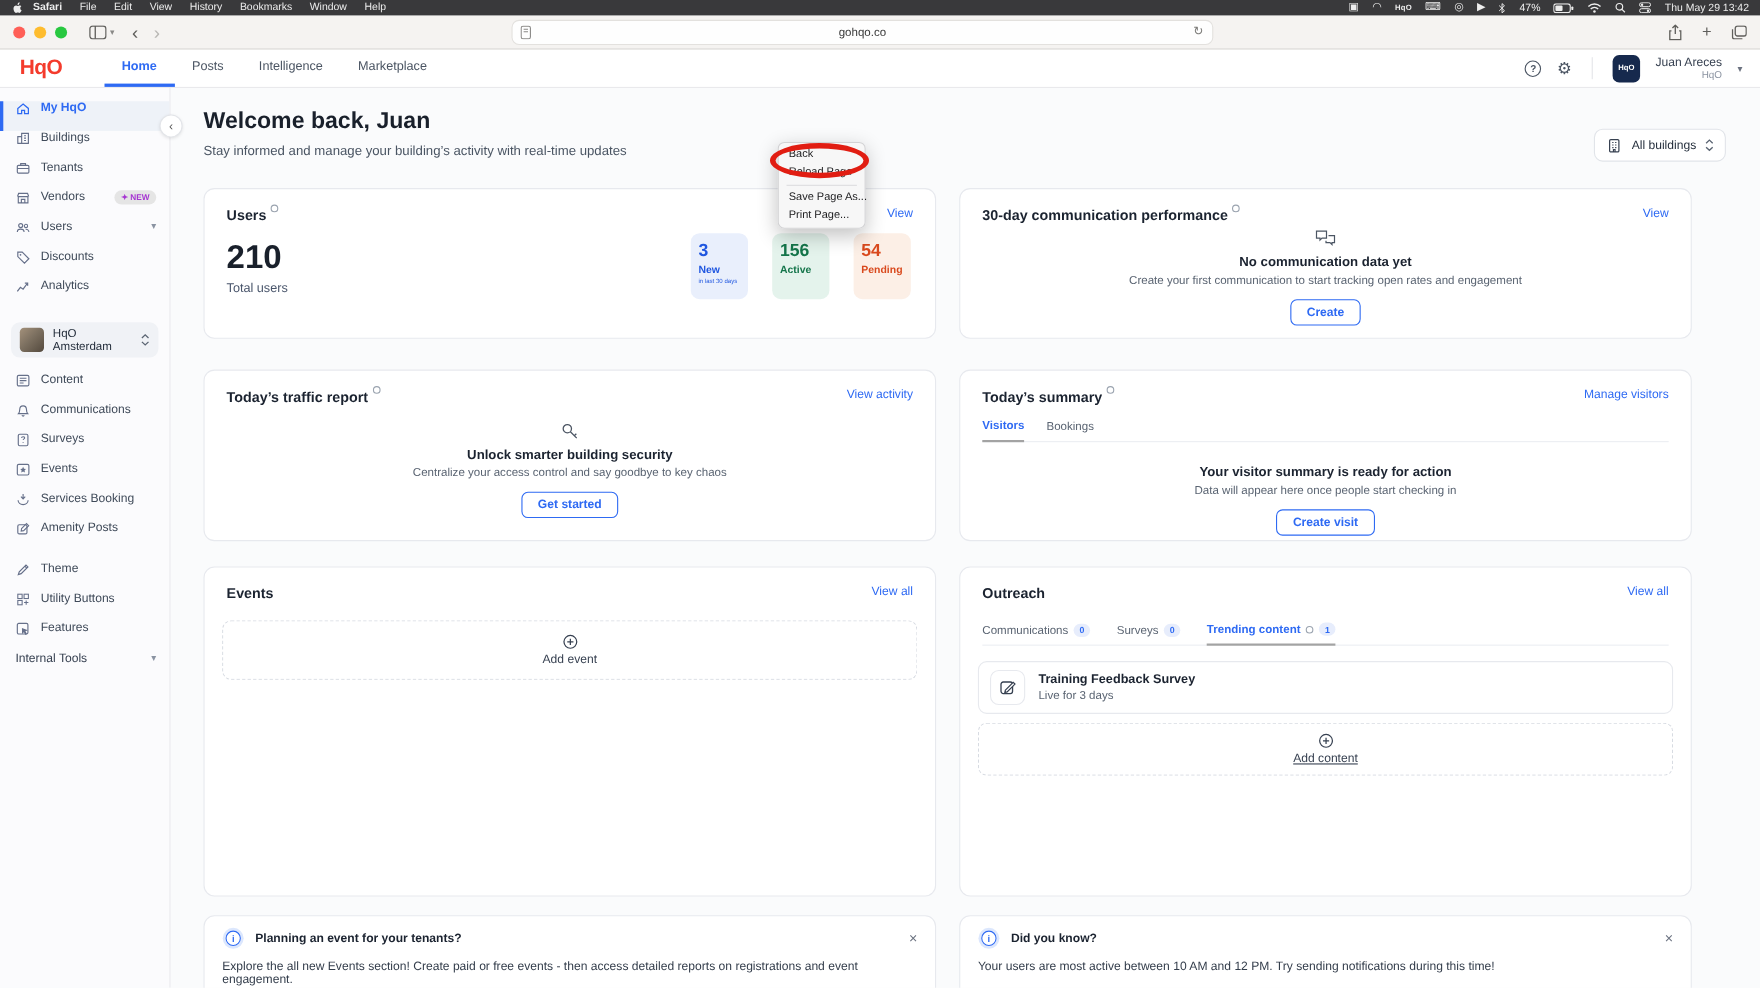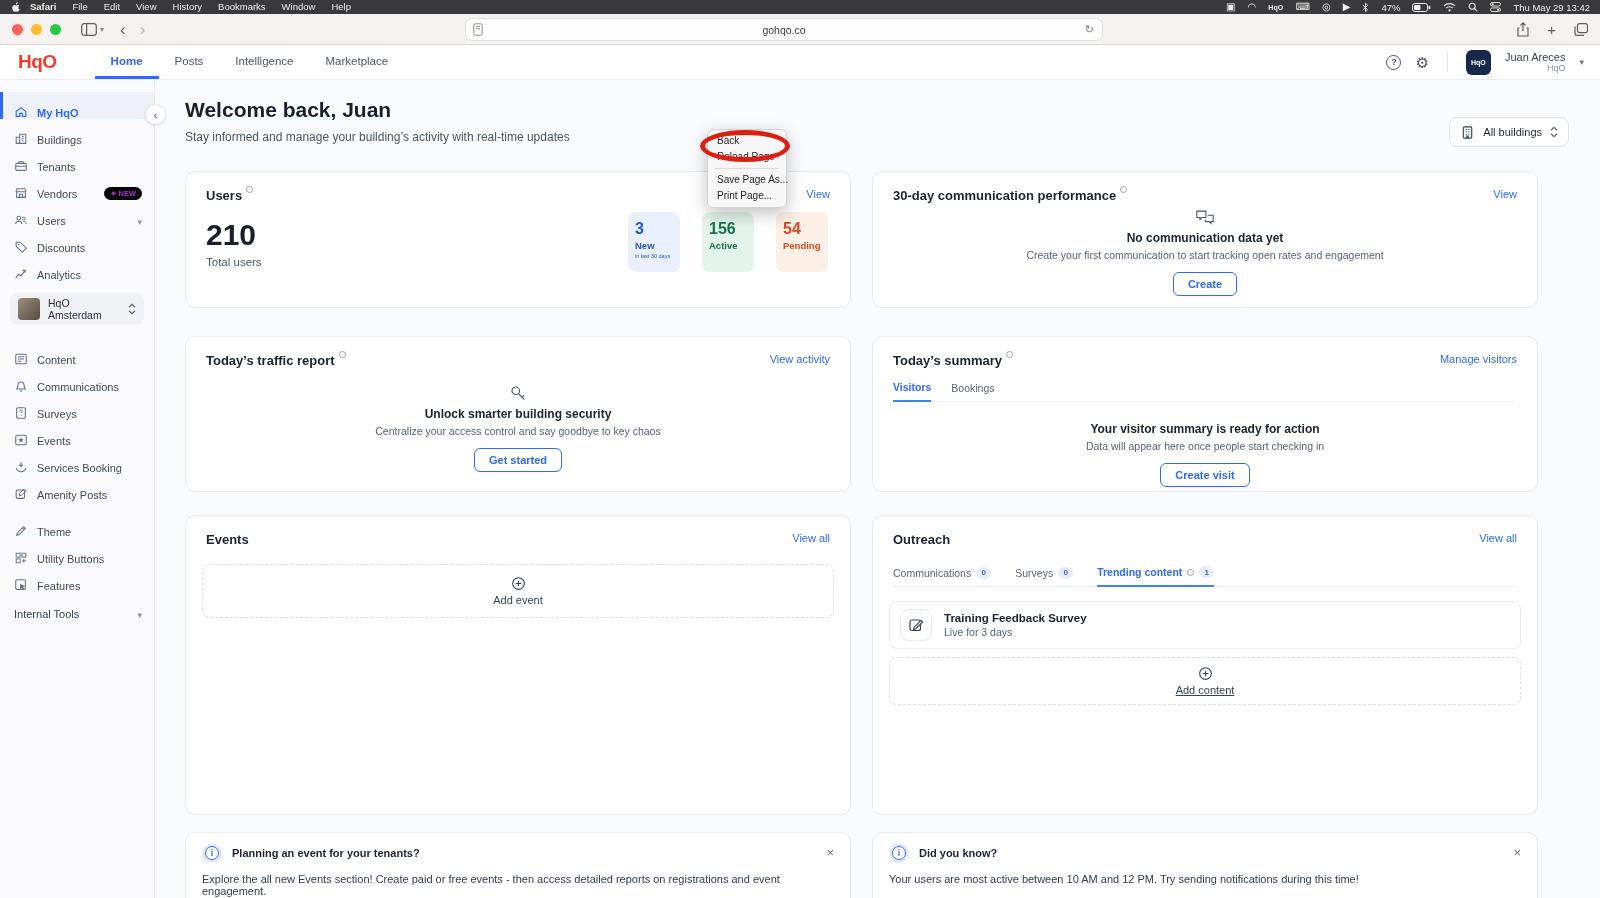--- a/index.html
+++ b/index.html
@@ -48,26 +48,26 @@
   .hdr-div { width:1px; height:20px; background:#e4e5e9; margin:0 4px; }
   .avatar { width:25px; height:25px; border-radius:6px; background:#16294d; color:#fff; font-size:7px;
             font-weight:800; display:flex; align-items:center; justify-content:center; }
   .uname { font-size:11px; color:#374151; line-height:12px; text-align:right; }
   .uorg  { font-size:9px; color:#8b93a1; text-align:right; }
   .uchev { color:#6b7280; font-size:9px; }
 
   
   .sidebar { position:absolute; top:80px; left:0; bottom:0; width:155px; background:#fbfbfd;
              border-right:1px solid #e9eaee; padding-top:12px; z-index:10; }
-  .side-item { position:relative; height:27px; display:flex; align-items:flex-end; gap:9px;
+  .side-item { position:relative; height:27px; display:flex; align-items:flex-start; gap:9px;
                padding:0 12px 0 14px; font-size:11px; color:#3f4a59; cursor:pointer; }
   .side-item .sic { color:#66708a; flex:none; }
   .side-item.active { background:#eef2f8; color:#2e6af3; box-shadow:inset 3px 0 0 #2e6af3; font-weight:600; }
   .side-item.active .sic { color:#2e6af3; }
-  .badge-new { margin-left:auto; background:#000000; color:#a635d2; font-size:7.5px; font-weight:700;
+  .badge-new { margin-left:auto; background:#e5e5e5; color:#a635d2; font-size:7.5px; font-weight:700;
                padding:2px 6px; border-radius:9px; white-space:nowrap; }
   .side-chev { margin-left:auto; color:#8a93a2; font-size:9px; }
   .selector { margin:12px 10px 14px; background:#f0f2f6; border-radius:8px; height:32px; display:flex;
               align-items:center; gap:8px; padding:0 8px; cursor:pointer; }
   .thumb { width:22px; height:22px; border-radius:4px; flex:none;
            background:linear-gradient(135deg,#a4917b 0%,#7d7161 45%,#53493d 100%); }
   .sel-label { font-size:10.5px; color:#1f2937; flex:1; }
   .collapse-btn { position:absolute; left:145px; top:104px; width:21px; height:21px; border-radius:50%;
                   background:#fff; border:1px solid #e3e5e9; box-shadow:0 1px 3px rgba(0,0,0,.10);
                   display:flex; align-items:center; justify-content:center; font-size:11px; color:#555; z-index:20; }
@@ -109,21 +109,21 @@
 
   .empty { position:absolute; left:0; right:0; text-align:center; }
   .e-ic { display:inline-block; color:#4b5563; }
   .e-title { font-size:12px; font-weight:700; color:#1b2330; margin-top:5px; }
   .e-body { font-size:10.5px; color:#5a6472; margin-top:4px; }
   .btn { display:inline-block; margin-top:11px; border:1px solid #2e6af3; color:#2e6af3; background:#fff;
          font-size:11px; font-weight:600; padding:5px 14px; border-radius:6px; cursor:pointer; }
 
   .tabs { position:absolute; left:20px; right:20px; display:flex; gap:20px; border-bottom:1px solid #eceef2; }
   .tab { font-size:10.5px; color:#5a6472; padding-bottom:7px; cursor:pointer; display:flex; align-items:center; gap:5px; }
-  .tab.active { color:#2e6af3; font-weight:600; border-bottom:2px solid #3b82f6; margin-bottom:-1px; }
+  .tab.active { color:#2e6af3; font-weight:600; border-bottom:2px solid #a3a3a3; margin-bottom:-1px; }
   .count { background:#e7edfc; color:#2e6af3; font-size:8px; font-weight:700; min-width:15px; height:12px;
            border-radius:7px; display:inline-flex; align-items:center; justify-content:center; padding:0 4px; }
 
   .dash { position:absolute; left:16px; right:16px; border:1.5px dashed #d7dbe2; border-radius:8px;
           display:flex; flex-direction:column; align-items:center; justify-content:center; gap:3px;
           color:#374151; cursor:pointer; background:#fff; }
   .dash-label { font-size:11px; }
 
   .o-item { position:absolute; left:16px; right:16px; top:85px; height:48px; border:1px solid #e7e9ee;
             border-radius:8px; display:flex; align-items:center; gap:12px; padding:0 10px; cursor:pointer; }

